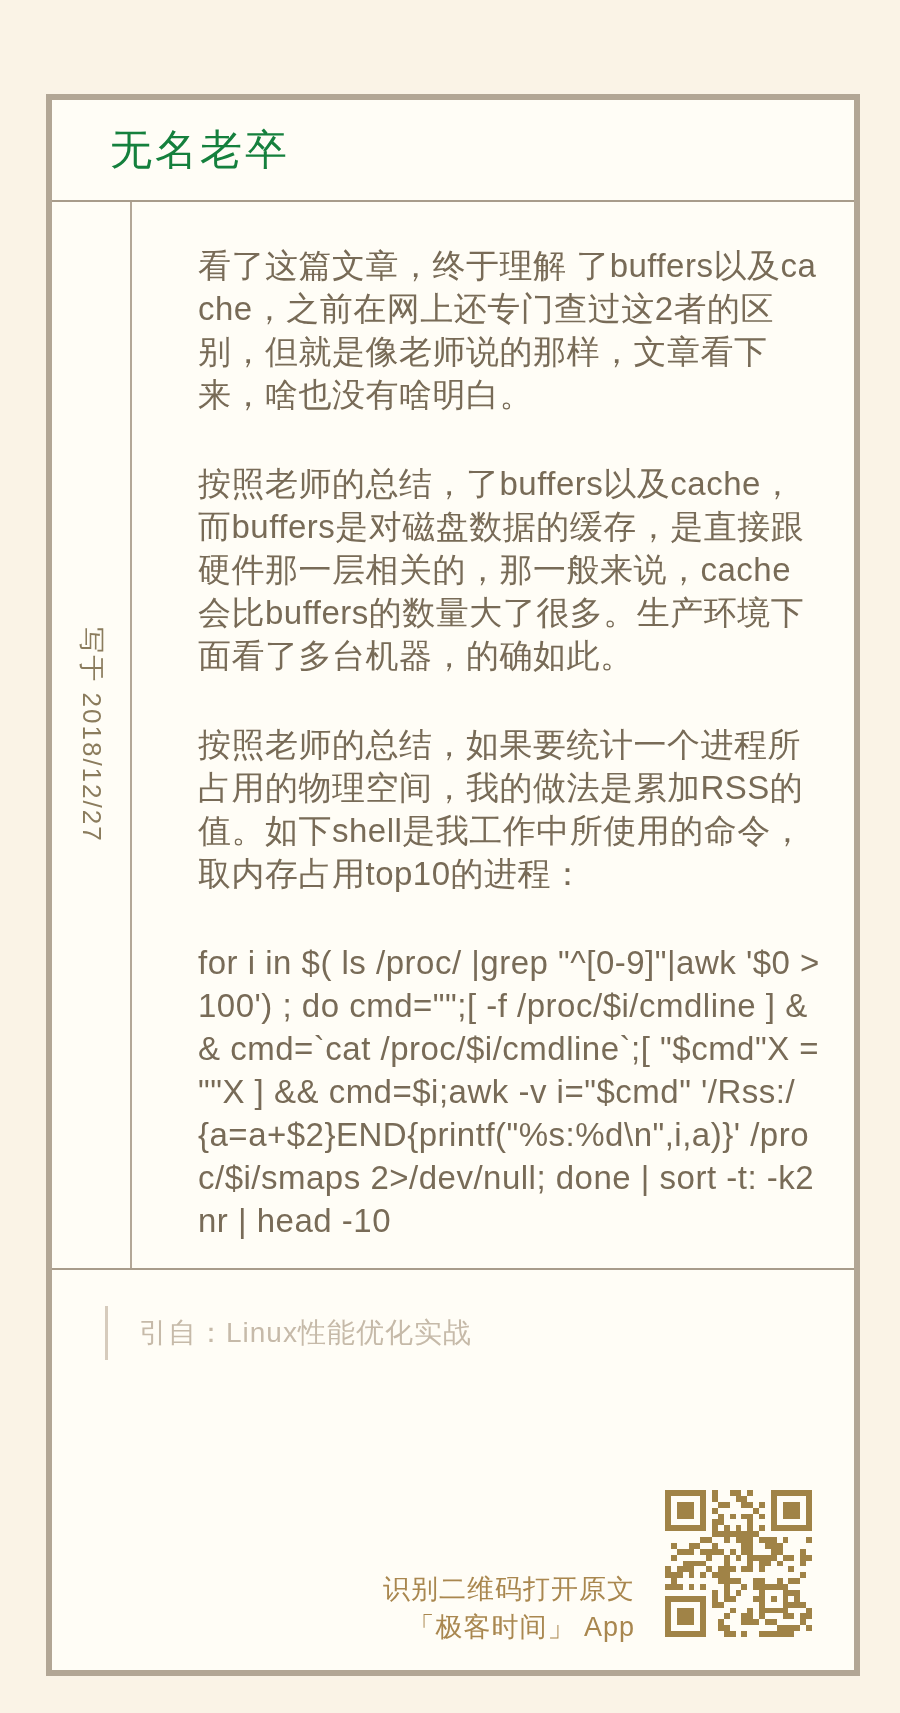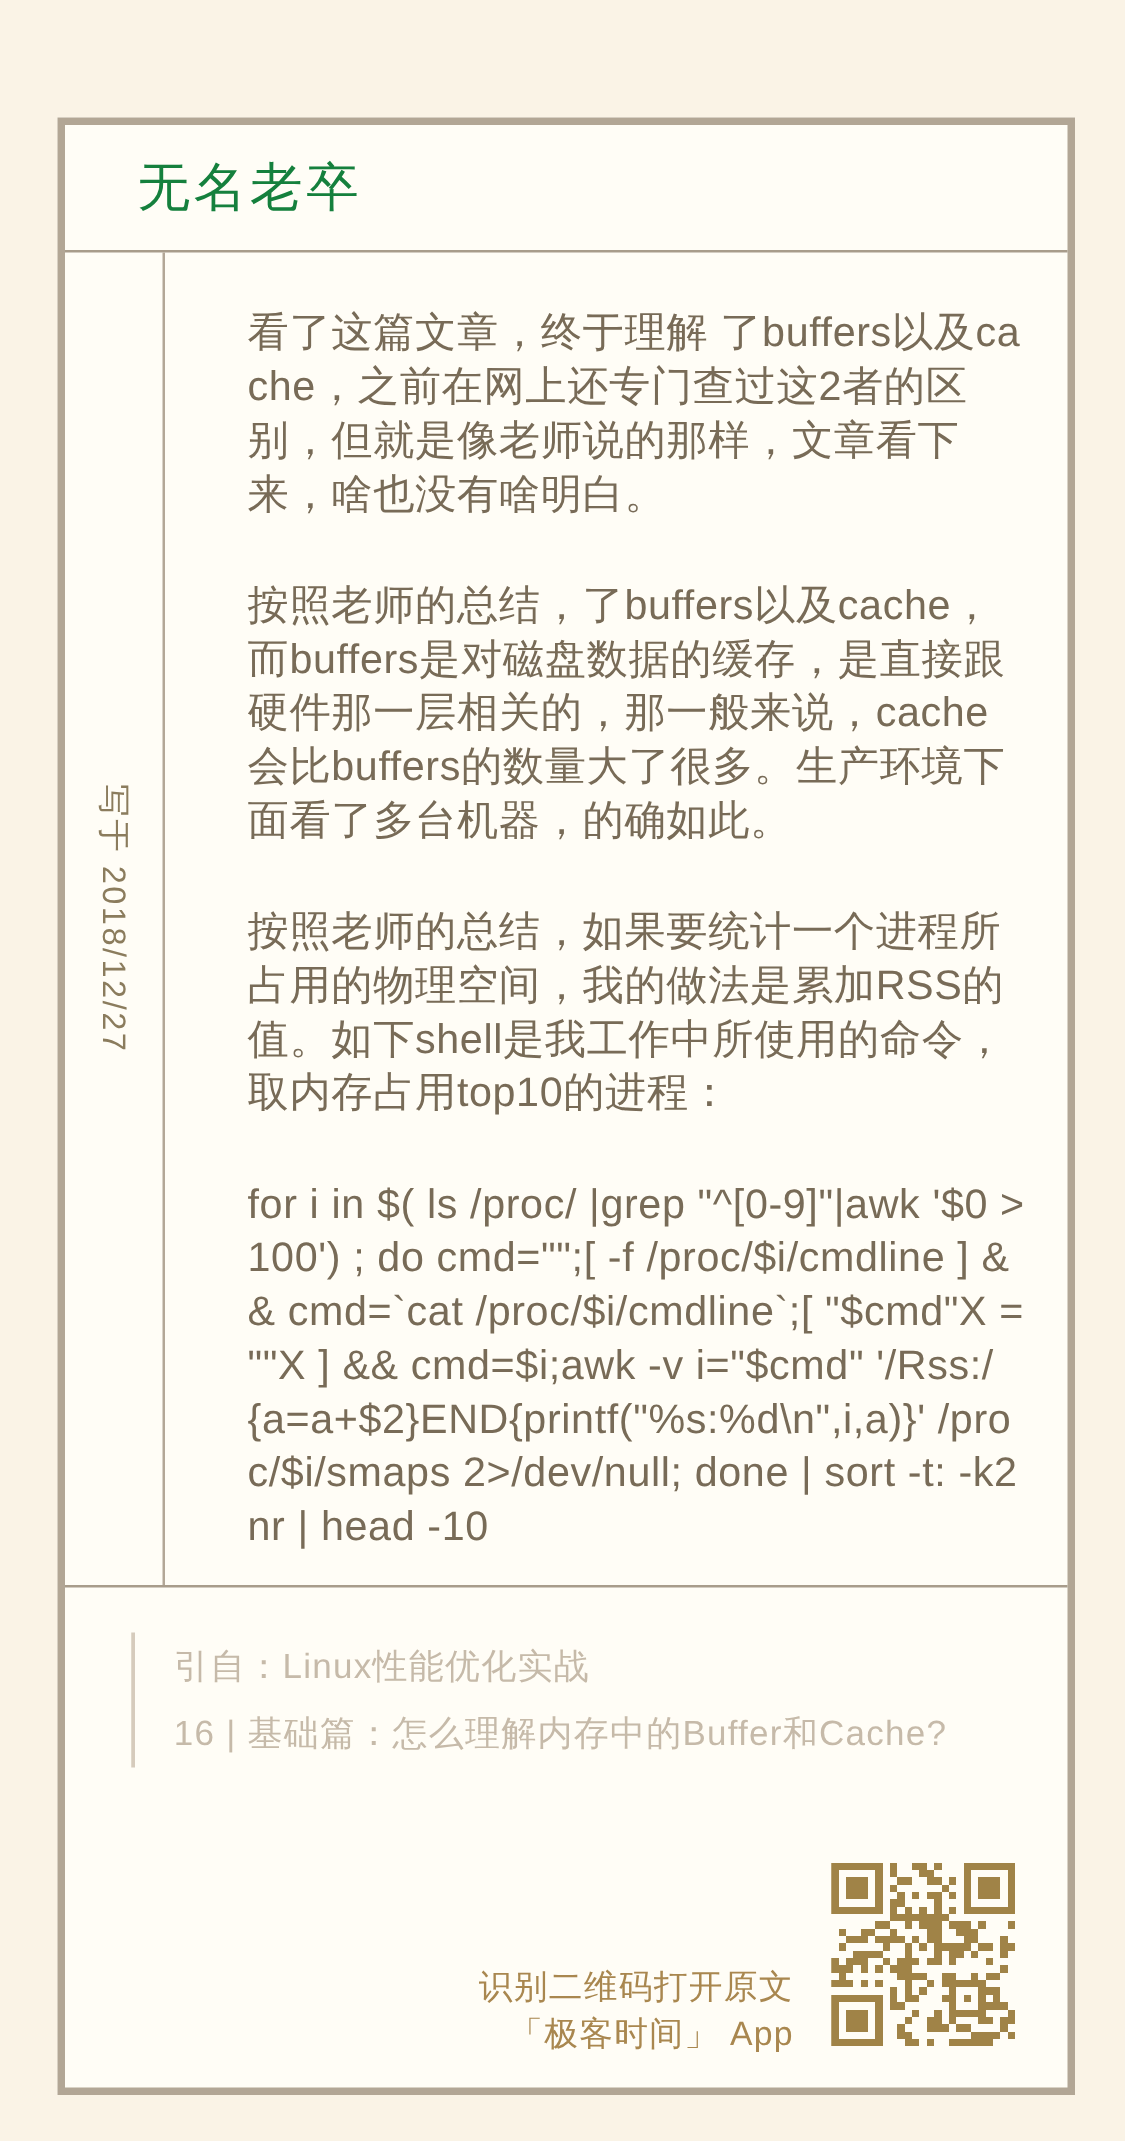--- a/index.html
+++ b/index.html
@@ -148,21 +148,20 @@
         <p>按照老师的总结，了buffers以及cache，而buffers是对磁盘数据的缓存，是直接跟硬件那一层相关的，那一般来说，cache会比buffers的数量大了很多。生产环境下面看了多台机器，的确如此。</p>
         <p>按照老师的总结，如果要统计一个进程所占用的物理空间，我的做法是累加RSS的值。如下shell是我工作中所使用的命令，取内存占用top10的进程：</p>
         <p>for i in $( ls /proc/ |grep "^[0-9]"|awk '$0 &gt;100') ; do cmd="";[ -f /proc/$i/cmdline ] &amp;&amp; cmd=`cat /proc/$i/cmdline`;[ "$cmd"X = ""X ] &amp;&amp; cmd=$i;awk -v i="$cmd" '/Rss:/{a=a+$2}END{printf("%s:%d\n",i,a)}' /proc/$i/smaps 2&gt;/dev/null; done | sort -t: -k2nr | head -10</p>
       </div>
   </div>
 
   <div class="footer-divider"></div>
 
   <div class="citation-block">
     <div>引自：Linux性能优化实战</div>
-    <div>16 | 基础篇：怎么理解内存中的Buffer和Cache?</div>
   </div>
 
   <div class="qr-captions">
     <div>识别二维码打开原文</div>
     <div>「极客时间」 App</div>
   </div>
 
   <div class="qr-code"><svg viewBox="0 0 25 25" width="147" height="147" shape-rendering="crispEdges" fill="#a08347">
         <rect x="0" y="0" width="1" height="1"></rect>
         <rect x="1" y="0" width="1" height="1"></rect>

